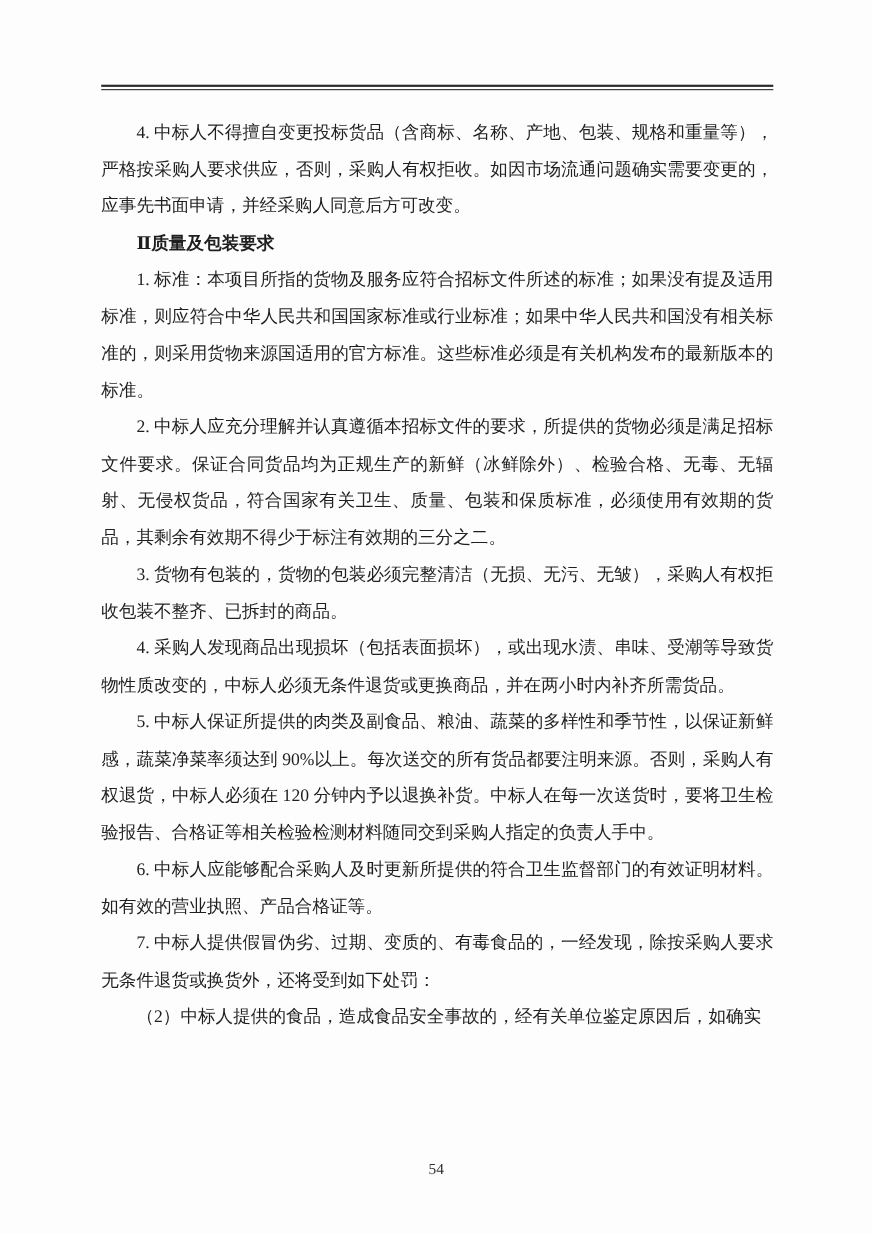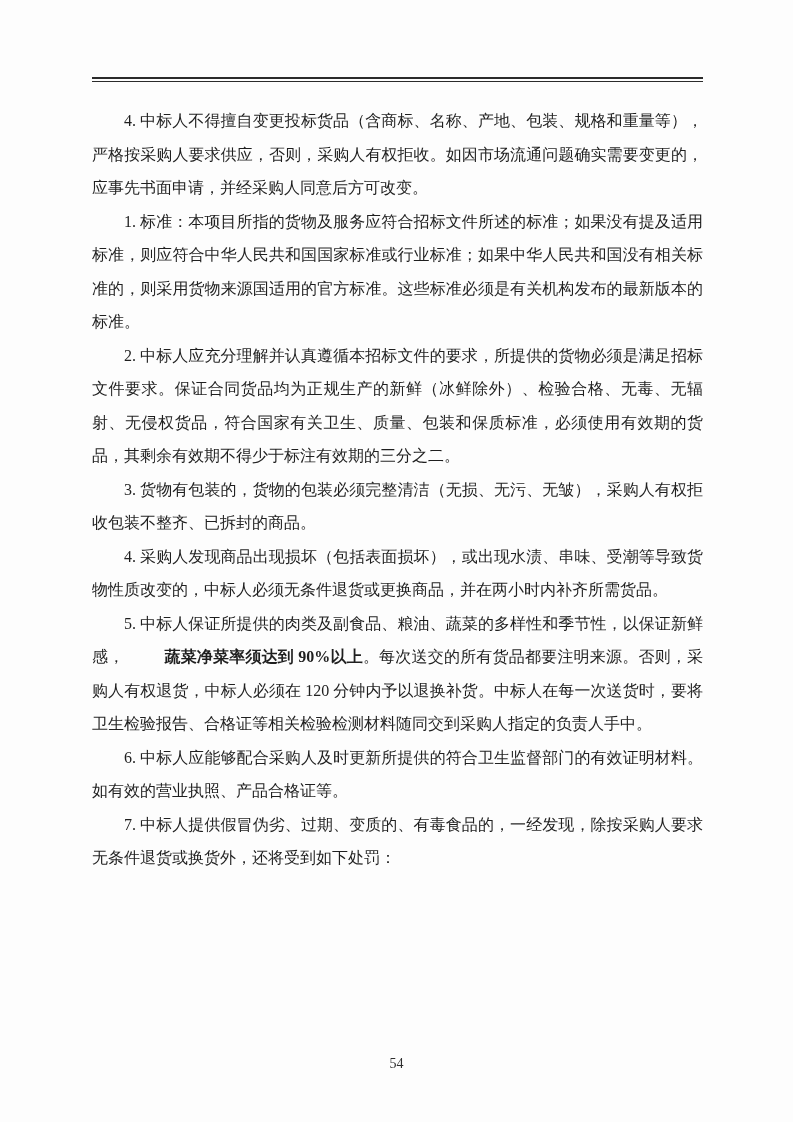--- a/index.html
+++ b/index.html
@@ -35,22 +35,21 @@
     text-align: justify;
   }
   .para {
     margin: 0;
     text-indent: 2em;
   }
   .heading {
     font-weight: bold;
   }
   .para b {
-    font-weight: bold;
-    margin-left: 40px;
+    font-weight: normal;
   }
   .footer {
     position: absolute;
     left: 0;
     top: 1054px;
     width: 100%;
     text-align: center;
     font-size: 14px;
     line-height: 20px;
     color: #2e2e2e;
@@ -59,33 +58,35 @@
 </head>
 <body>
 
 <div class="page">
 
   <div class="header-rule"></div>
 
   <div class="body-text">
     <p class="para">4. 中标人不得擅自变更投标货品（含商标、名称、产地、包装、规格和重量等），严格按采购人要求供应，否则，采购人有权拒收。如因市场流通问题确实需要变更的，应事先书面申请，并经采购人同意后方可改变。</p>
 
+    <p class="para heading">Ⅱ质量及包装要求</p>
 
     <p class="para">1. 标准：本项目所指的货物及服务应符合招标文件所述的标准；如果没有提及适用标准，则应符合中华人民共和国国家标准或行业标准；如果中华人民共和国没有相关标准的，则采用货物来源国适用的官方标准。这些标准必须是有关机构发布的最新版本的标准。</p>
 
     <p class="para">2. 中标人应充分理解并认真遵循本招标文件的要求，所提供的货物必须是满足招标文件要求。保证合同货品均为正规生产的新鲜（冰鲜除外）、检验合格、无毒、无辐射、无侵权货品，符合国家有关卫生、质量、包装和保质标准，必须使用有效期的货品，其剩余有效期不得少于标注有效期的三分之二。</p>
 
     <p class="para">3. 货物有包装的，货物的包装必须完整清洁（无损、无污、无皱），采购人有权拒收包装不整齐、已拆封的商品。</p>
 
     <p class="para">4. 采购人发现商品出现损坏（包括表面损坏），或出现水渍、串味、受潮等导致货物性质改变的，中标人必须无条件退货或更换商品，并在两小时内补齐所需货品。</p>
 
     <p class="para"><span>5. 中标人保证所提供的肉类及副食品、粮油、蔬菜的多样性和季节性，以保证新鲜感，</span><b>蔬菜净菜率须达到 90%以上</b><span>。每次送交的所有货品都要注明来源。否则，采购人有权退货，中标人必须在 120 分钟内予以退换补货。中标人在每一次送货时，要将卫生检验报告、合格证等相关检验检测材料随同交到采购人指定的负责人手中。</span></p>
 
     <p class="para">6. 中标人应能够配合采购人及时更新所提供的符合卫生监督部门的有效证明材料。如有效的营业执照、产品合格证等。</p>
 
     <p class="para">7. 中标人提供假冒伪劣、过期、变质的、有毒食品的，一经发现，除按采购人要求无条件退货或换货外，还将受到如下处罚：</p>
 
 
+    <p class="para">（2）中标人提供的食品，造成食品安全事故的，经有关单位鉴定原因后，如确实</p>
   </div>
 
   <div class="footer">54</div>
 
 </div>
 
 </body></html>

